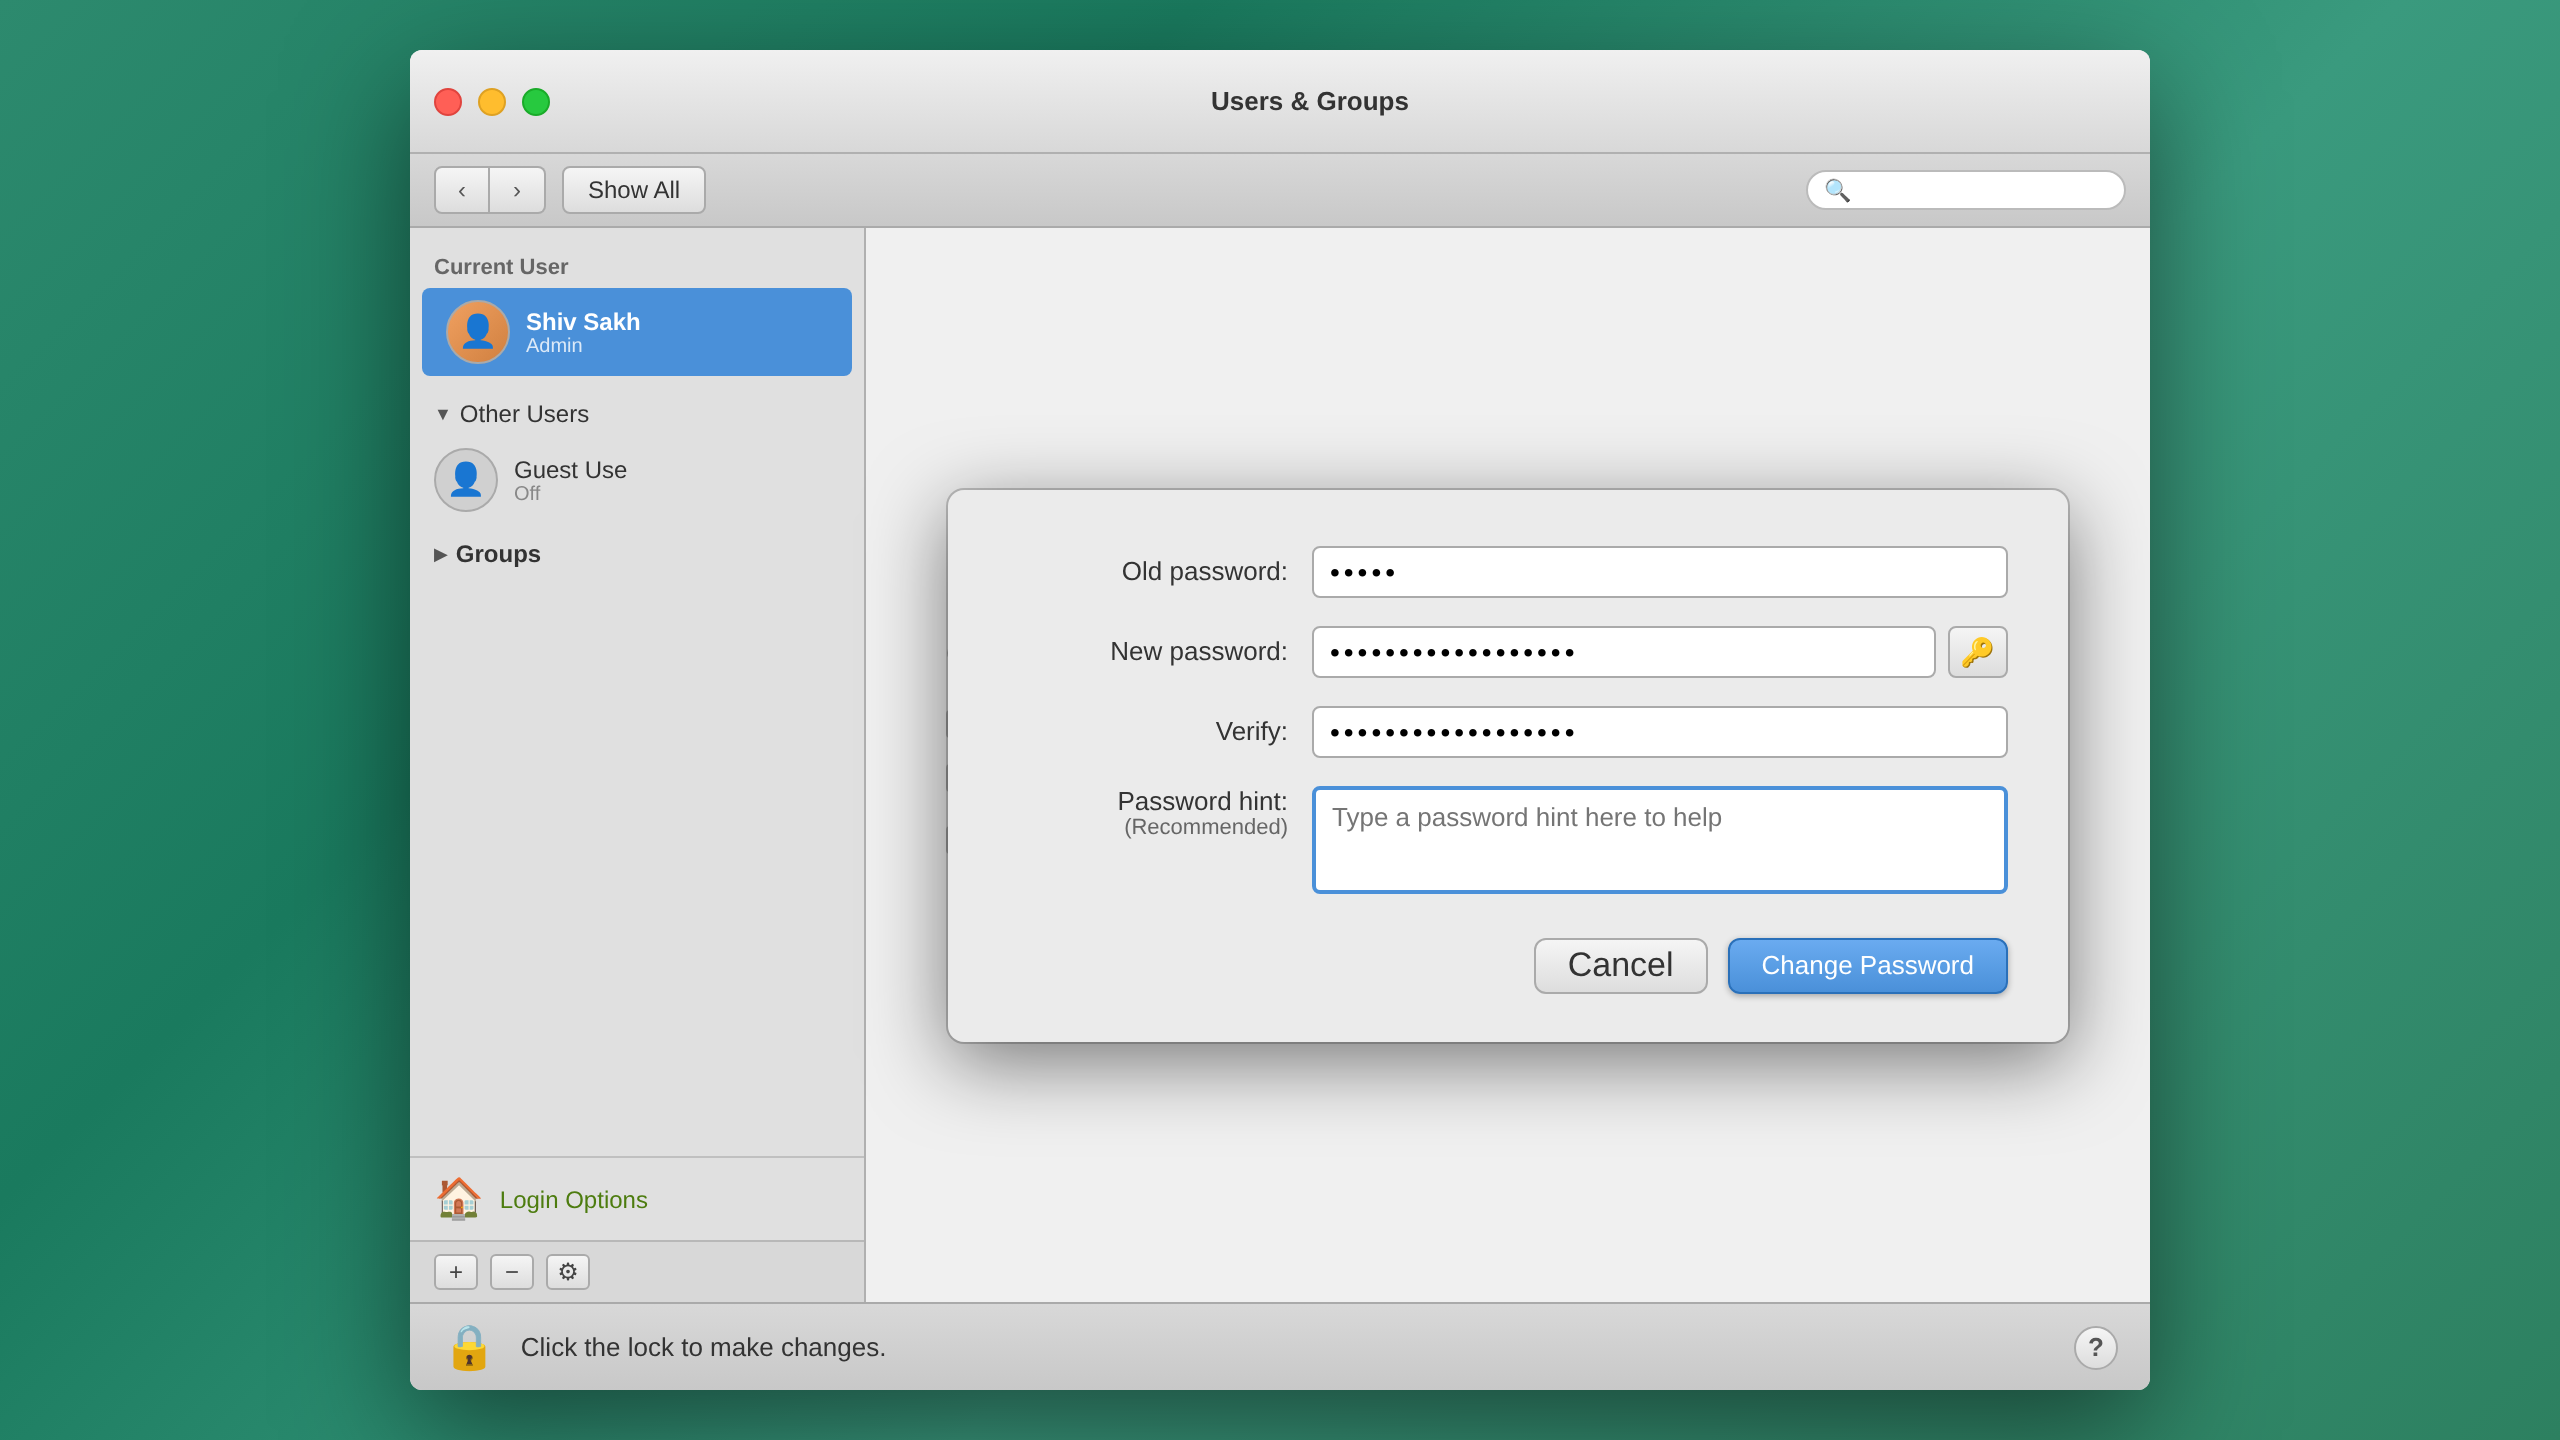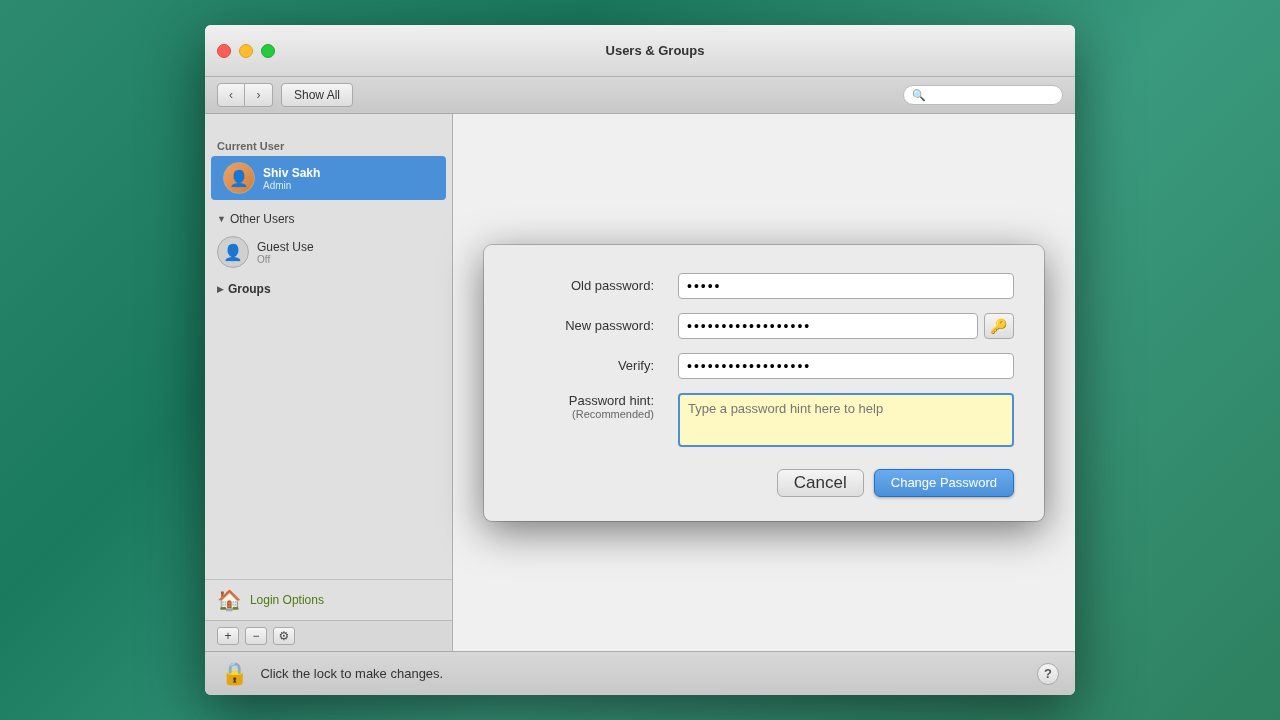--- a/index.html
+++ b/index.html
@@ -130,26 +130,26 @@
       background: transparent;
     }
 
     .window-body {
       display: flex;
       flex: 1;
       overflow: hidden;
     }
 
     .sidebar {
-      width: 248px;
+      width: 228px;
       background: #e0e0e0;
       border-right: 1px solid #b0b0b0;
       display: flex;
       flex-direction: column;
-      padding-top: 22px;
+      padding-top: 10px;
     }
 
     .sidebar-section-label {
       font-size: 11px;
       font-weight: 600;
       color: #666;
       padding: 4px 12px;
     }
 
     .sidebar-user-item {
@@ -412,21 +412,21 @@
 
     .dialog-form {
       display: flex;
       flex-direction: column;
       gap: 14px;
     }
 
     .form-row {
       display: flex;
       align-items: center;
-      gap: 24px;
+      gap: 12px;
     }
 
     .form-label {
       font-size: 13px;
       color: #333;
       text-align: right;
       width: 140px;
       flex-shrink: 0;
     }
 
@@ -445,21 +445,21 @@
       font-size: 14px;
       letter-spacing: 2px;
       outline: none;
     }
 
     .hint-field {
       flex: 1;
       height: 54px;
       border: 2px solid #4a90d9;
       border-radius: 4px;
-      background: #fef9c3;
+      background: #ffffff;
       padding: 6px 8px;
       font-size: 13px;
       outline: none;
       resize: none;
       color: #888;
       font-family: inherit;
     }
 
     .new-password-wrapper {
       display: flex;

